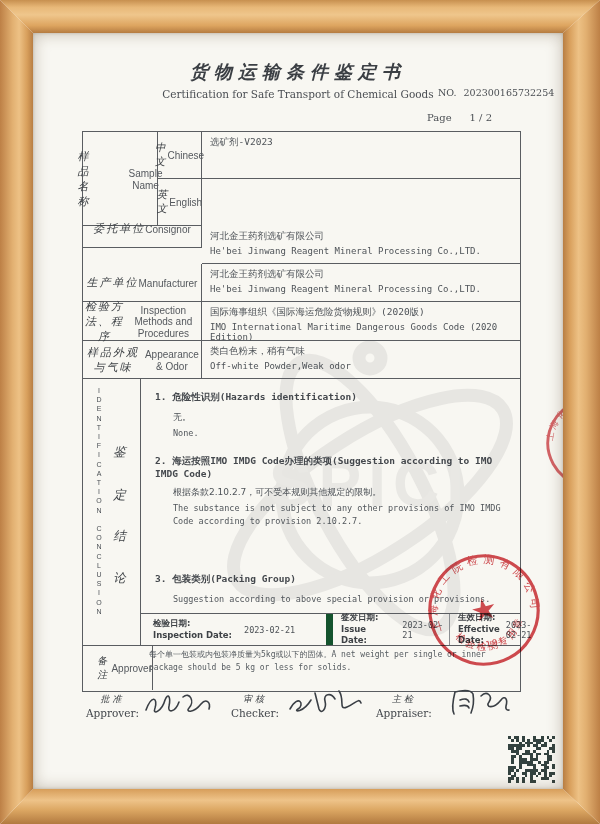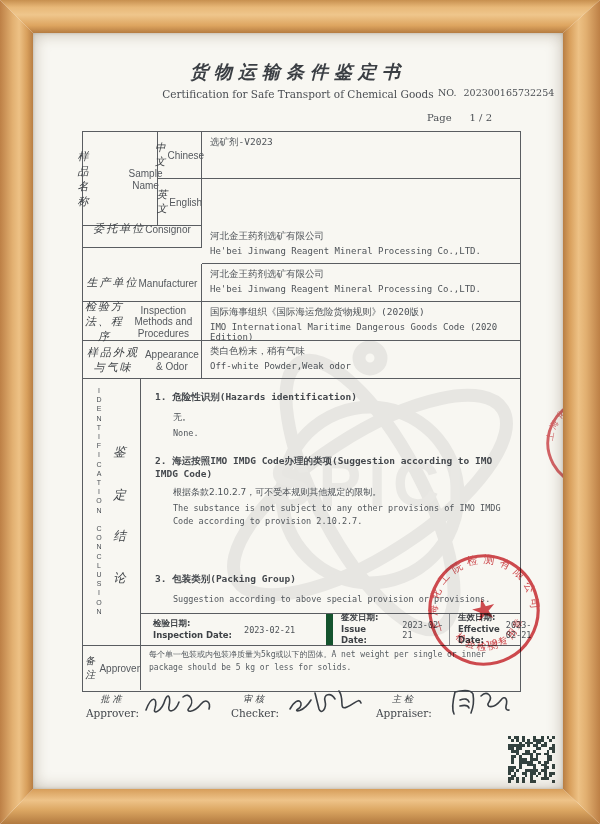--- a/index.html
+++ b/index.html
@@ -226,21 +226,21 @@
         <div class="dgroup dg3">
           <div class="dlabel">
             <div>生效日期:</div>
             <div>Effective Date:</div>
           </div>
           <div class="dval" style="margin-left:6px">2023-02-21</div>
         </div>
       </div>
     </div>
 
-    <div class="cell lab br" style="left:0;top:514px;width:58px;height:44px;">
+    <div class="cell lab br" style="left:12px;top:514px;width:58px;height:44px;">
       <div class="lab-cn" style="font-size:10px">备注</div>
       <div class="lab-en">Approver</div>
     </div>
     <div class="cell" style="left:58px;top:514px;width:379px;height:44px;">
       <div class="comment-text">每个单一包装或内包装净质量为5kg或以下的固体。A net weight per single or inner package should be 5 kg or less for solids.</div>
     </div>
   </div>
 
   <div class="sgroup" style="left:86px;top:693px;">
     <div class="scn">批准</div>

